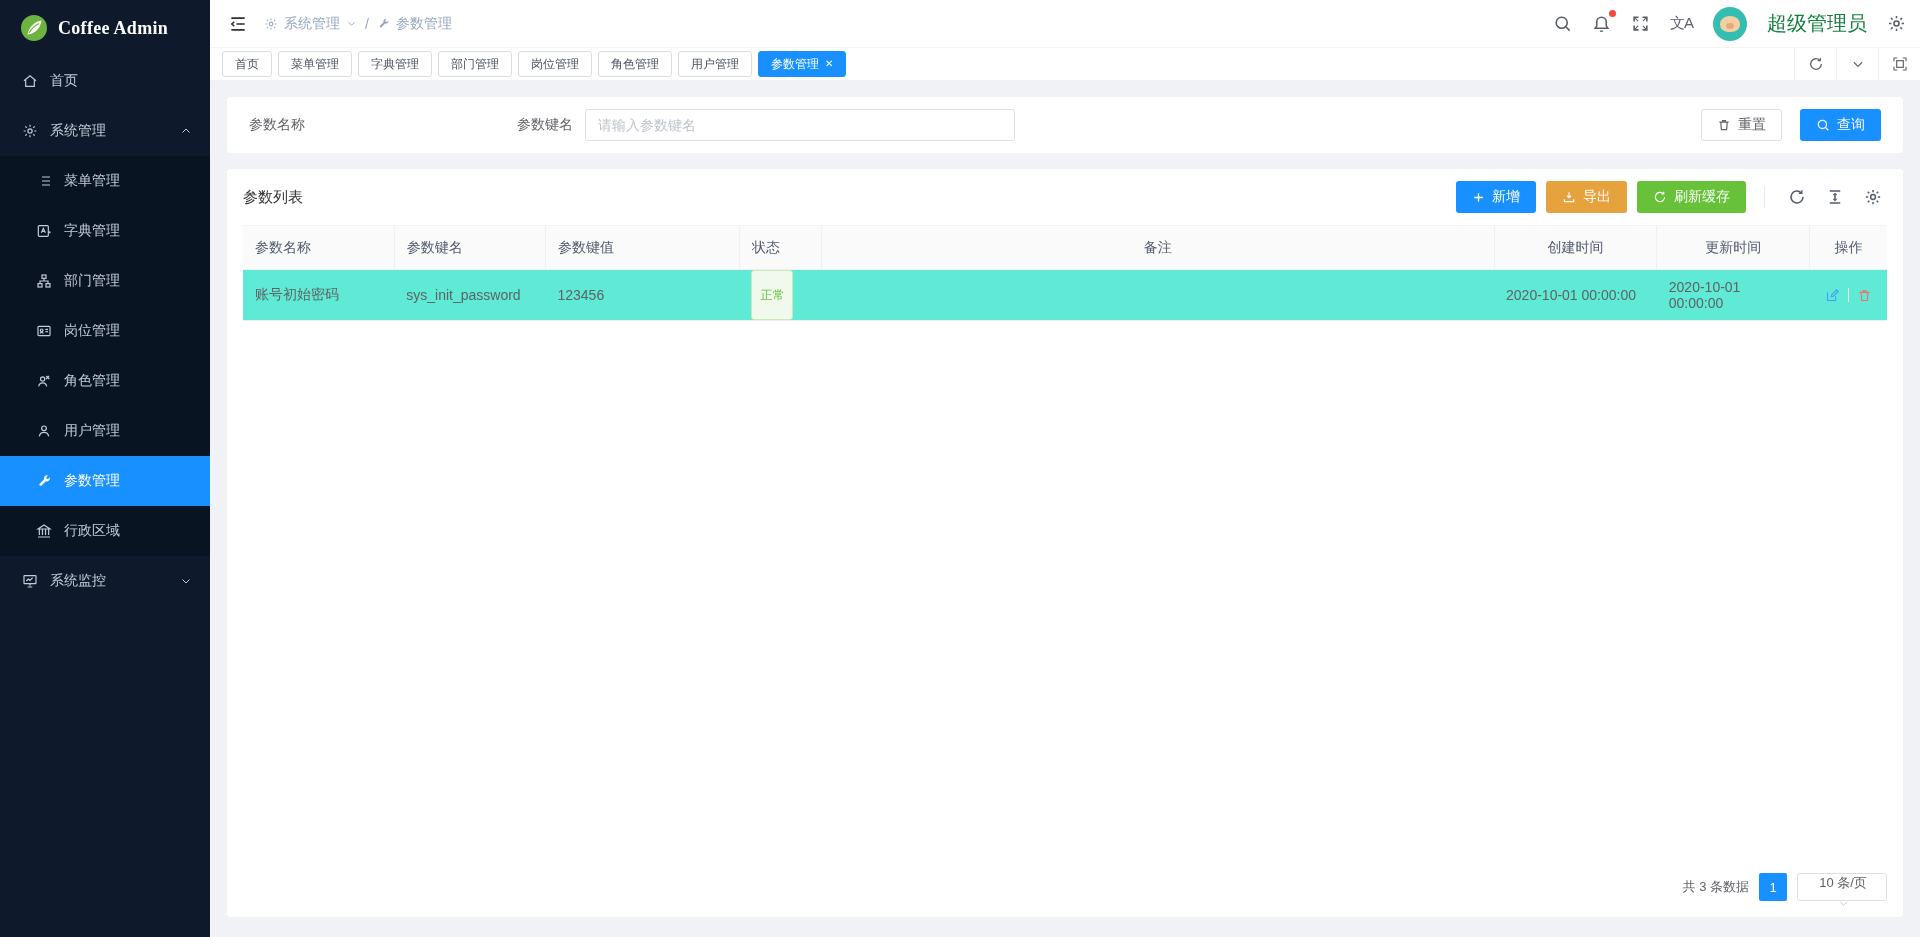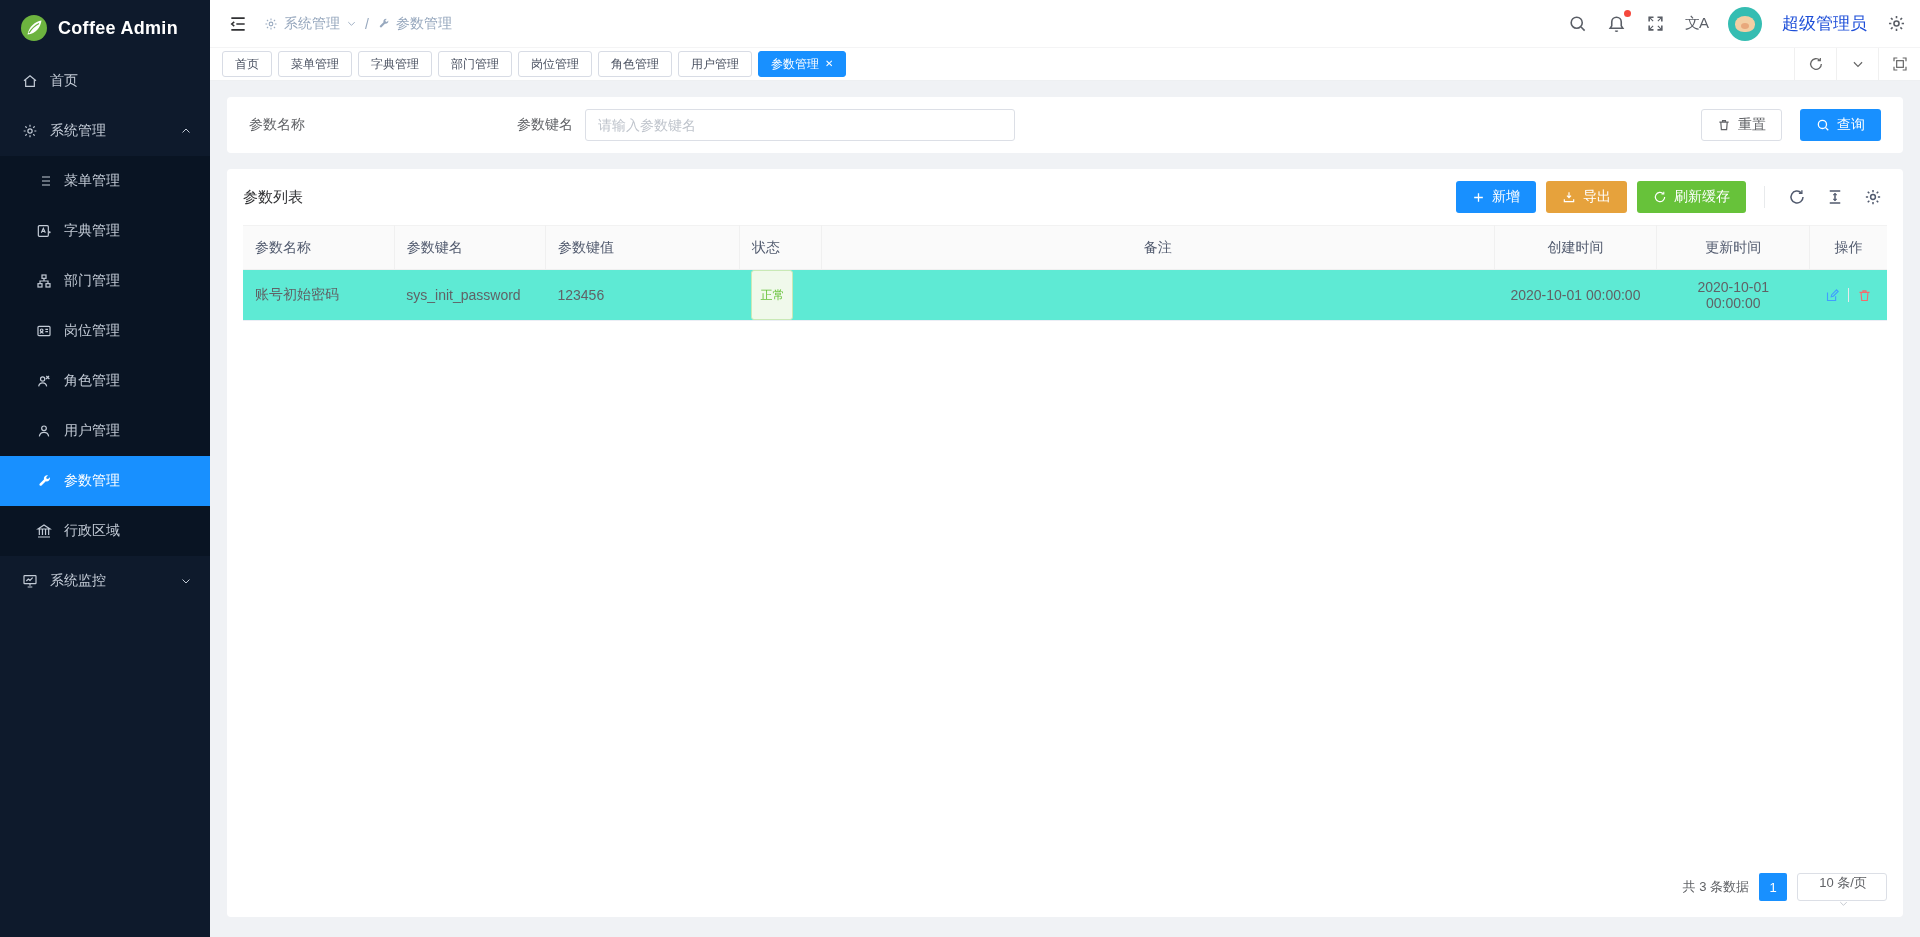--- a/index.html
+++ b/index.html
@@ -1,21 +1,21 @@
 <!DOCTYPE html>
 <html><head>
 <meta charset="utf-8">
 <style>
   * { margin:0; padding:0; box-sizing:border-box; }
   html,body { width:1920px; height:937px; overflow:hidden; }
   body { font-family:"Liberation Sans","DejaVu Sans",sans-serif; font-size:14px; color:#303133; background:#f0f2f5; }
   .app { display:flex; width:1920px; height:937px; }
 
   
-  .sidebar { width:210px; height:100%; background:#0e1a2c; flex-shrink:0; display:flex; flex-direction:column; }
+  .sidebar { width:210px; height:100%; background:#0e1a2c; flex-shrink:0; display:flex; flex-direction:column;font-family:Liberation Serif, serif; }
   .logo { height:56px; display:flex; align-items:center; padding-left:20px; gap:10px; }
   .logo-text { color:#ffffff; font-size:18px; font-weight:bold; letter-spacing:.3px; }
   .nav-item { height:50px; display:flex; align-items:center; gap:12px; padding:0 18px 0 22px; color:#c3cbd6; cursor:pointer; font-size:14px; }
   .nav-item .grow { flex:1; }
   .nav-item svg { flex-shrink:0; }
   .submenu { background:#091423; }
   .submenu .nav-item { padding-left:36px; }
   .submenu .nav-item.active { background:#1890ff; color:#ffffff; }
   .chev { color:#c3cbd6; }
 
@@ -26,21 +26,21 @@
   .topbar { height:48px; background:#ffffff; display:flex; align-items:center; padding:0 14px 0 18px; border-bottom:1px solid #f4f4f5; }
   .collapse-btn { color:#303133; display:flex; align-items:center; cursor:pointer; margin-right:16px; }
   .breadcrumb { display:flex; align-items:center; gap:8px; color:#97a8be; font-size:14px; }
   .breadcrumb .crumb { display:flex; align-items:center; gap:6px; }
   .topbar-right { margin-left:auto; display:flex; align-items:center; gap:20px; color:#5a5e66; }
   .icon-btn { position:relative; display:flex; align-items:center; cursor:pointer; color:#5a5e66; }
   .badge-dot { position:absolute; top:-4px; right:-5px; width:7px; height:7px; border-radius:50%; background:#f5483d; }
   .avatar { width:34px; height:34px; border-radius:50%; background:#35bdb2; position:relative; overflow:hidden; flex-shrink:0; }
   .avatar .face { position:absolute; left:7px; top:9px; width:20px; height:16px; border-radius:50% 50% 45% 45%; background:#f3cfa4; }
   .avatar .snout { position:absolute; left:13px; top:16px; width:8px; height:6px; border-radius:50%; background:#e8a87c; }
-  .username { font-size:17px; color:#1d4ed8; }
+  .username { font-size:20px; color:#15803d; }
   .translate-glyph { font-size:15px; color:#5a5e66; letter-spacing:-1px; }
 
   
   .tabbar { height:33px; background:#ffffff; display:flex; align-items:center; padding-left:12px; border-bottom:1px solid #eef0f2; }
   .tab { height:26px; line-height:24px; padding:0 12px; border:1px solid #d8dce5; border-radius:3px; background:#fff; color:#495060; font-size:12px; margin-right:6px; cursor:pointer; display:flex; align-items:center; gap:6px; }
   .tab.active { background:#1890ff; border-color:#1890ff; color:#fff; }
   .tab .tab-close { font-size:10px; line-height:1; }
   .tab-controls { margin-left:auto; display:flex; height:100%; align-items:stretch; }
   .tab-ctrl { width:42px; display:flex; align-items:center; justify-content:center; border-left:1px solid #f0f0f0; color:#666; cursor:pointer; }
 
@@ -68,21 +68,21 @@
   .card-title { font-size:15px; color:#303133; }
   .card-tools { margin-left:auto; display:flex; align-items:center; gap:10px; }
   .tool-divider { width:1px; height:22px; background:#e8eaec; margin:0 8px; }
   .tool-icon { color:#515a6e; display:flex; align-items:center; cursor:pointer; margin:0 5px; }
 
   table { width:100%; border-collapse:collapse; table-layout:fixed; }
   thead th { background:#fafafa; height:44px; font-weight:400; color:#515a6e; font-size:14px; text-align:left; padding:0 12px; border-right:1px solid #f0f0f0; border-top:1px solid #f2f2f2; border-bottom:1px solid #f0f0f0; }
   thead th:last-child { border-right:none; }
   thead th.c-center { text-align:center; }
   tbody td { height:50px; color:#606266; font-size:14px; padding:0 12px; border-bottom:1px solid #ebeef5; background:#5eead4; }
-  tbody td.c-center { text-align:center; }
+  tbody td.c-center { text-align:left; }
   .tag-success { display:inline-block; padding:16px 8px; font-size:12px; color:#67c23a; background:#f0f9eb; border:1px solid #c9e9b6; border-radius:3px; line-height:16px; }
   .op-cell { display:flex; align-items:center; justify-content:center; gap:8px; }
   .op-divider { width:1px; height:14px; background:#e8eaec; }
   .op-edit { color:#409eff; display:flex; cursor:pointer; }
   .op-delete { color:#f56c6c; display:flex; cursor:pointer; }
 
   .pagination { margin-top:auto; padding:14px 0 16px 0; display:flex; align-items:center; justify-content:flex-end; gap:10px; flex-shrink:0; }
   .page-total { color:#606266; font-size:13px; }
   .page-num { width:28px; height:28px; background:#1890ff; color:#fff; font-size:13px; border-radius:2px; display:flex; align-items:center; justify-content:center; cursor:pointer; }
   .page-size { height:28px; min-width:90px; border:1px solid #dcdfe6; border-radius:3px; display:flex; align-items:center; justify-content:space-between; padding:0 8px 0 10px; color:#606266; font-size:13px; cursor:pointer; gap:6px;flex-direction:column; }

